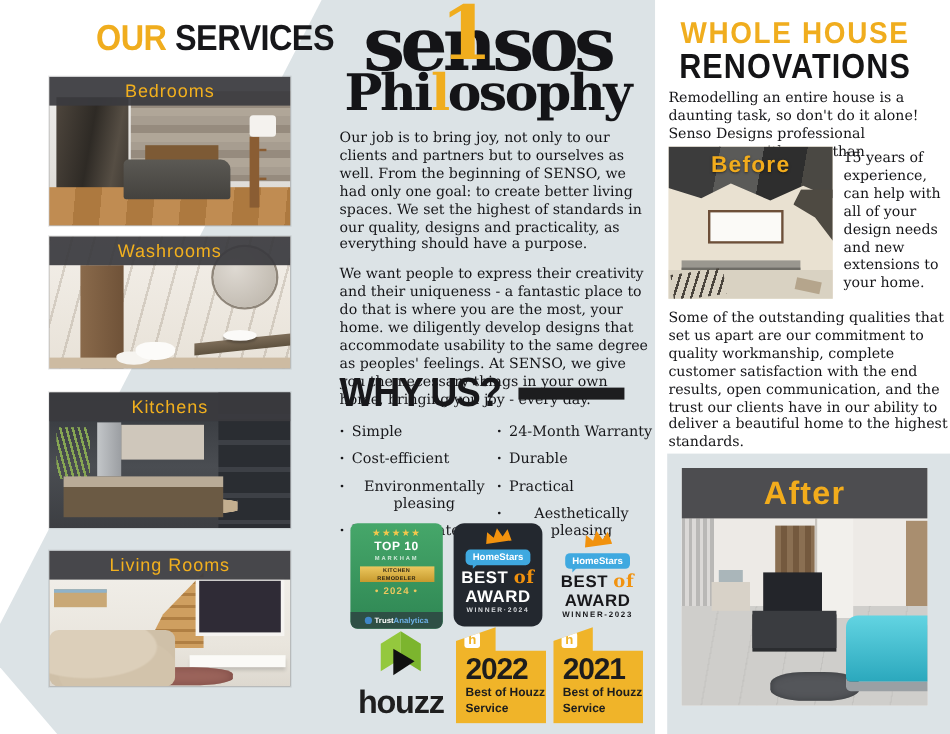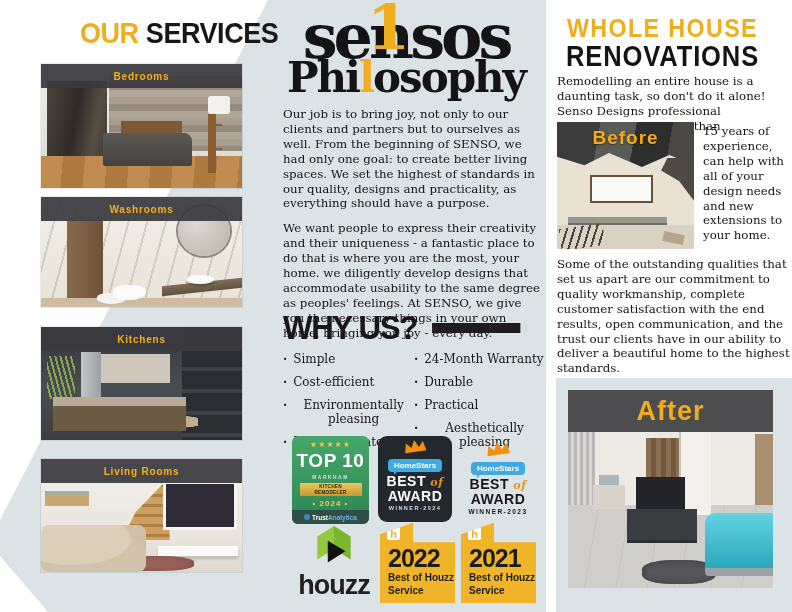--- a/index.html
+++ b/index.html
@@ -17,21 +17,21 @@
   .bg-right{position:absolute;left:556px;top:378px;right:0;bottom:0;background:var(--panel);}
 
   
   .svc-title{left:80px;top:16px;font-weight:900;font-size:30px;letter-spacing:-.5px;
     transform:scaleX(.9);transform-origin:left;white-space:nowrap;}
   .svc-title .y{color:var(--yellow);margin-right:8px;}
   .card{position:absolute;left:41px;width:201px;overflow:hidden;background:#888;
         box-shadow:0 0 0 1px rgba(0,0,0,.08);}
   .card .bar{position:absolute;left:0;right:0;top:0;height:24px;background:rgba(58,58,62,.93);
         display:flex;align-items:center;justify-content:center;z-index:5;}
-  .card .bar span{color:#F2B01E;font-weight:700;font-size:10px;letter-spacing:.8px;}
+  .card .bar span{color:#F2B01E;font-weight:400;font-size:15px;letter-spacing:.8px;}
   .ph{position:absolute;inset:0;}
   .shape{position:absolute;}
 
   
   .ph-bed{background:linear-gradient(#efeeec,#e3e1dd 60%,#d8d5d0);}
   .bed-wall{left:34%;top:10%;right:0;height:60%;
     background:repeating-linear-gradient(180deg,#a79d90 0 7px,#968b7e 7px 14px,#b0a698 14px 21px);}
   .bed-mirror{left:3%;top:14%;width:30%;height:78%;
     background:linear-gradient(100deg,#4e463d,#2e2a25 45%,#564e44 75%,#3a352f);}
   .bed-floor{left:0;bottom:0;right:0;height:26%;
@@ -100,21 +100,21 @@
   .bullets{left:283px;top:352px;width:262px;display:flex;font-family:"DejaVu Serif",serif;font-size:12px;}
   .bullets .col{width:50%;text-align:center;}
   .bullets .it{display:flex;margin-bottom:9px;line-height:14px;}
   .bullets .it::before{content:"·";font-weight:bold;margin-right:6px;}
 
   
   .badges1{left:292px;top:436px;display:flex;align-items:flex-start;}
   .tbadge{width:77px;height:88px;border-radius:6px;overflow:hidden;
     background:linear-gradient(#46a76a,#2e8653);text-align:center;position:relative;}
   .tbadge .stars{color:#F5C84C;font-size:8px;letter-spacing:1px;margin-top:4px;}
-  .tbadge .top10{color:#fff;font-weight:800;font-size:19px;letter-spacing:.5px;margin-top:1px;}
+  .tbadge .top10{color:#fff;font-weight:800;font-size:10px;letter-spacing:.5px;margin-top:1px;}
   .tbadge .city{color:#cfe8d8;font-size:4.8px;letter-spacing:1.6px;font-weight:700;margin-top:3px;}
   .tbadge .ribbon{position:relative;margin:3px auto 0;width:62px;height:13px;
     background:linear-gradient(#ecc75e,#c79a2e);color:#2c2412;font-weight:800;font-size:4.6px;
     line-height:1.2;display:flex;flex-direction:column;align-items:center;justify-content:center;letter-spacing:.3px;}
   .tbadge .ribbon::before,.tbadge .ribbon::after{content:"";position:absolute;top:2px;width:8px;height:13px;background:#b98d2a;z-index:-1;}
   .tbadge .ribbon::before{left:-6px;clip-path:polygon(0 0,100% 0,100% 100%,0 100%,45% 50%);}
   .tbadge .ribbon::after{right:-6px;clip-path:polygon(0 0,100% 0,55% 50%,100% 100%,0 100%);}
   .tbadge .year{color:#ecc75e;font-weight:700;font-size:8px;letter-spacing:1px;margin-top:3px;}
   .tbadge .foot{position:absolute;left:0;right:0;bottom:0;height:14px;background:#2E4F45;
     display:flex;align-items:center;justify-content:center;font-size:6.5px;font-weight:800;}
@@ -124,21 +124,21 @@
   .hsbadge{width:74px;text-align:center;position:relative;}
   .hs-dark{height:86px;margin-left:9px;background:#23282F;border-radius:9px;padding-top:2px;box-sizing:border-box;}
   .hs-light{margin-left:9px;padding-top:4px;}
   .hsbadge svg{display:block;margin:1px auto 0;}
   .hs-bubble{display:inline-block;background:var(--hsblue);color:#fff;font-weight:800;font-size:8px;
     padding:2px 6px;border-radius:4px;position:relative;margin-top:-1px;}
   .hs-bubble::after{content:"";position:absolute;left:6px;bottom:-3px;border:3px solid transparent;border-top-color:var(--hsblue);border-left-color:var(--hsblue);}
   .hs-best{font-weight:900;font-size:14px;letter-spacing:.5px;margin-top:2px;line-height:1.05;}
   .hs-dark .hs-best,.hs-dark .hs-award{color:#fff;}
   .hs-light .hs-best,.hs-light .hs-award{color:#17171A;}
-  .hs-best .of{font-family:"DejaVu Serif",serif;font-style:italic;font-weight:700;font-size:11px;color:var(--crown);}
+  .hs-best .of{font-family:"DejaVu Serif",serif;font-weight:700;font-size:15px;color:var(--crown);}
   .hs-award{font-weight:900;font-size:14px;letter-spacing:.5px;line-height:1.05;}
   .hs-win{font-size:5.6px;font-weight:700;letter-spacing:1.4px;color:#D8DADD;margin-top:2px;}
   .hs-light .hs-win{color:#17171A;font-size:6.6px;font-weight:800;}
 
   
   .badges2{left:294px;top:522px;display:flex;align-items:flex-start;}
   .houzzb{width:80px;text-align:center;}
   .houzzb svg{display:block;margin:2px auto 0;}
   .houzz-word{font-size:27px;font-weight:700;letter-spacing:-1px;color:#1f1f1f;margin-top:-2px;}
   .gbadge{width:75px;height:81px;margin-left:6px;background:var(--gold);position:relative;

